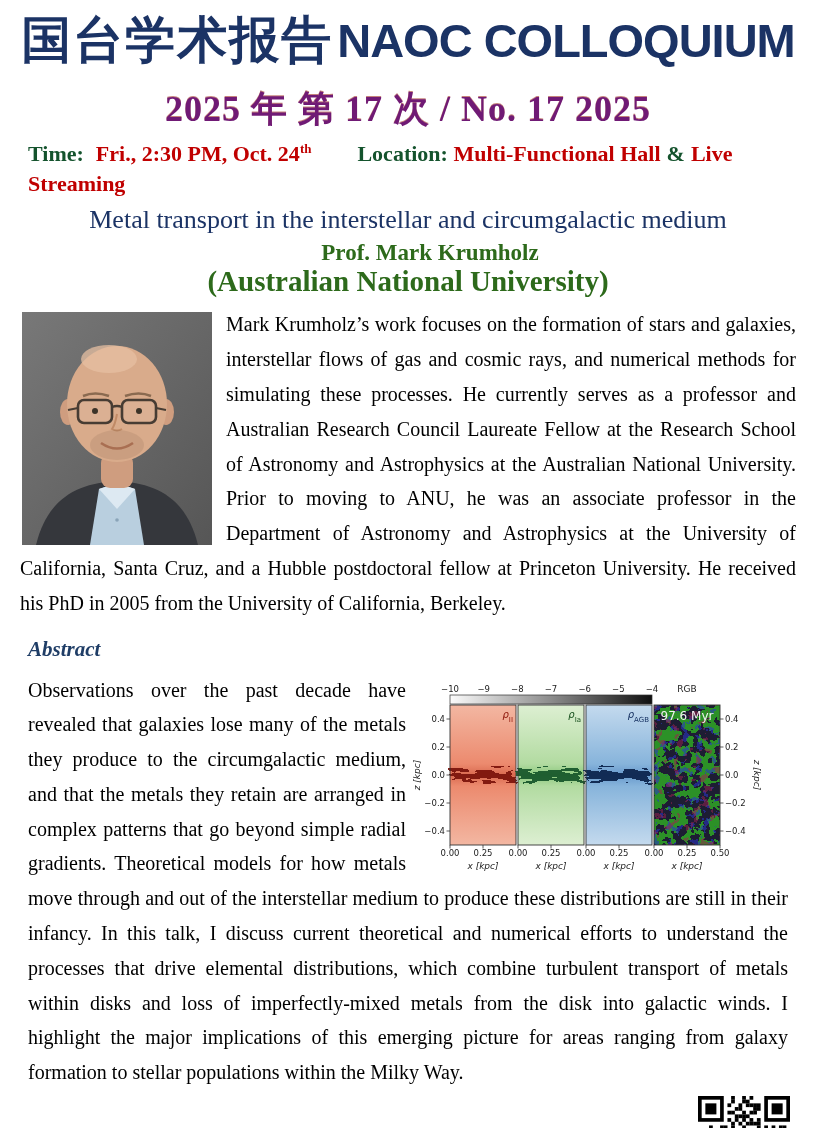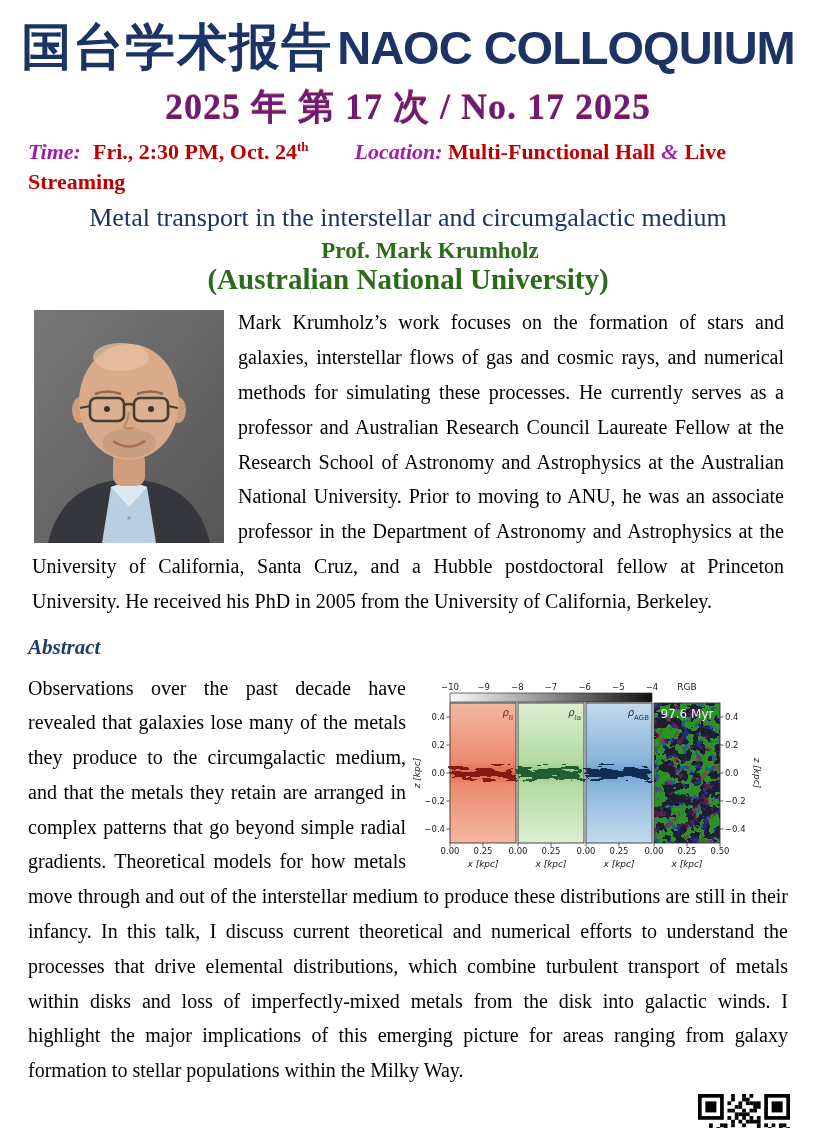--- a/index.html
+++ b/index.html
@@ -1,41 +1,41 @@
 <!DOCTYPE html>
 <html><head>
 <meta charset="utf-8">
 <style>
   html,body{margin:0;padding:0;background:#e8e8e8;}
   .page{width:816px;height:1128px;background:#ffffff;margin:0 auto;overflow:hidden;
         font-family:"Liberation Serif",serif;color:#000;position:relative;}
 
   
-  .masthead{text-align:center;padding-top:19px;white-space:nowrap;color:#1b3365;font-weight:bold;line-height:56px;}
+  .masthead{text-align:center;padding-top:3px;white-space:nowrap;color:#1b3365;font-weight:bold;line-height:74px;}
   .masthead .cn{font-family:"Liberation Sans",sans-serif;font-size:50px;letter-spacing:2px;}
   .masthead .en{font-family:"Liberation Sans",sans-serif;font-size:47px;letter-spacing:-1px;}
   .session{text-align:center;font-weight:bold;font-size:36px;line-height:40px;color:#701a75;
            text-shadow:0 -1.5px 0 rgba(150,30,15,.55);letter-spacing:1px;}
 
   
   .info{margin:5px 28px 0;font-size:22px;font-weight:bold;line-height:30px;}
-  .navy{color:#a21caf;font-style:italic;}
+  .navy{color:#14532d;}
   .red{color:#c00000;}
   .info .tv{margin-left:12px;}
   .info .loc{margin-left:46px;}
   .info sup{font-size:13px;}
   .info .amp{margin:0 6px;}
 
   
   .talk-title{text-align:center;color:#1b3365;font-size:26px;font-weight:normal;line-height:32px;margin-top:5px;}
   .speaker{text-align:center;color:#2d6a1b;font-size:23px;font-weight:bold;line-height:28px;margin-top:3px;padding-left:44px;}
   .affiliation{text-align:center;color:#2d6a1b;font-size:29px;font-weight:bold;line-height:28px;}
 
   
-  .bio{margin:12px 32px 0;font-size:20px;line-height:34.8px;text-align:justify;}
+  .bio{margin:12px 20px 0;font-size:20px;line-height:34.8px;text-align:justify;}
   .photo{float:left;width:190px;height:233px;margin:5px 14px 3px 2px;}
   .photo svg{display:block;width:190px;height:233px;}
 
   
   .abstract-heading{margin:6px 28px 0;color:#1f3d66;font-size:21px;font-weight:bold;line-height:44px;font-style:italic;}
   .abstract-body{margin:2px 28px 0;font-size:20px;line-height:34.8px;text-align:justify;}
   .sim-figure{float:right;width:378px;height:200px;margin:2px 0 4px 4px;}
   .sim-figure svg{display:block;width:378px;height:200px;}
 
   

